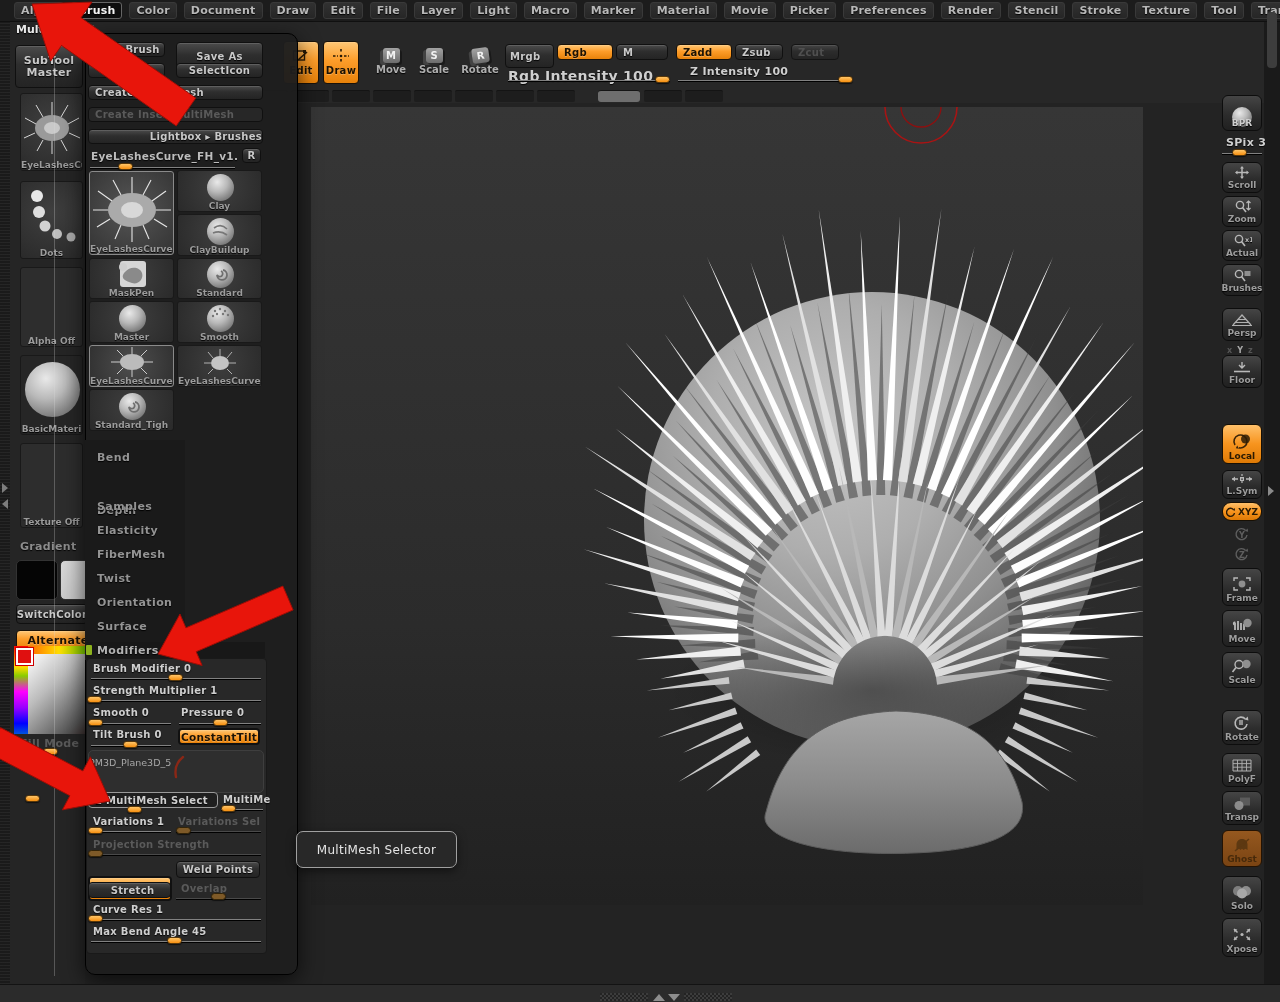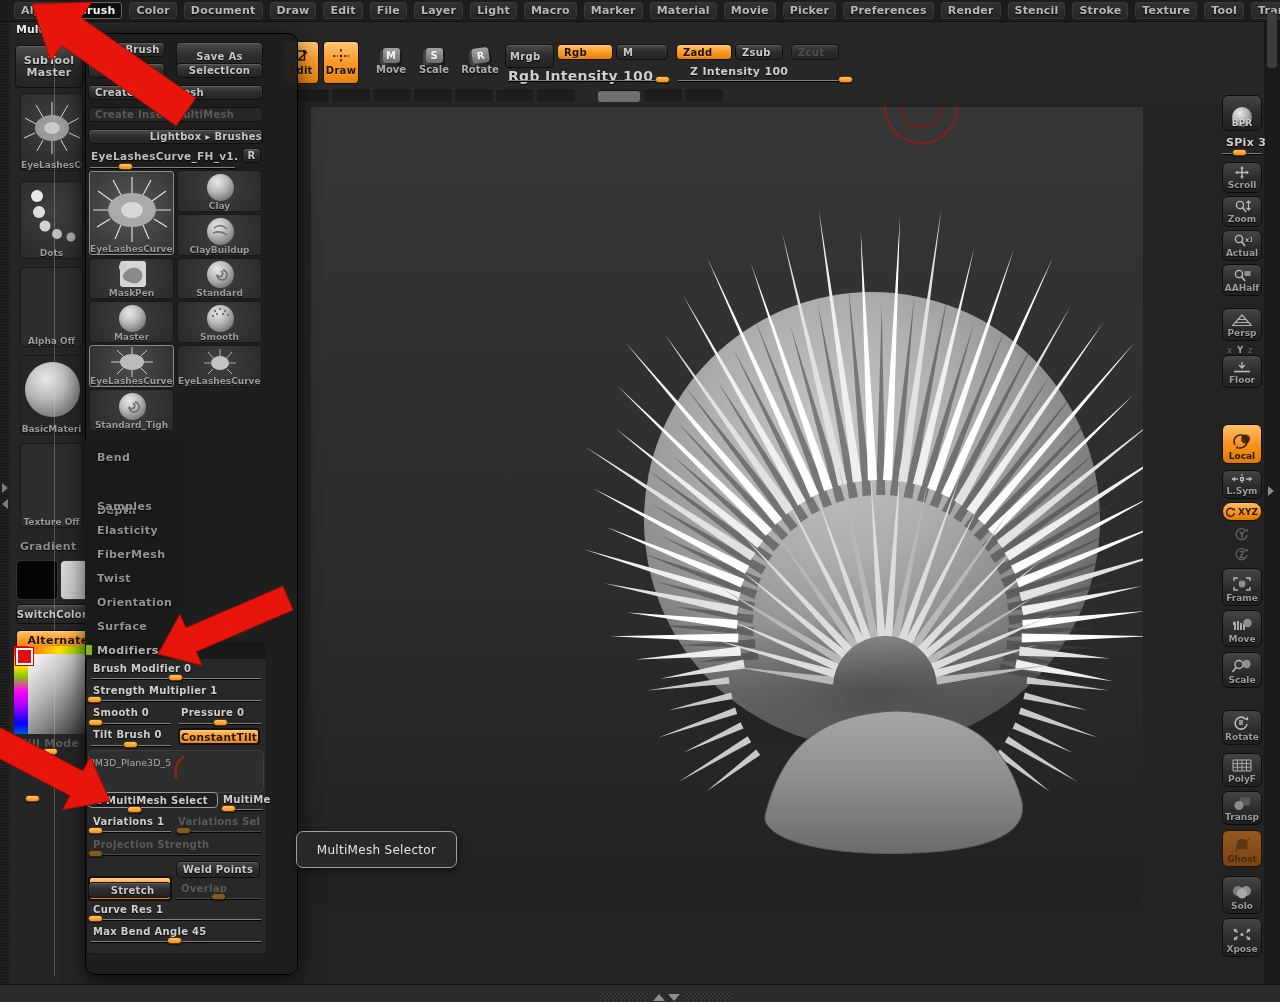--- a/index.html
+++ b/index.html
@@ -328,21 +328,21 @@
       <text x="13" y="8" font-size="6.5" font-weight="bold" fill="#b8b8b8">x1</text>
     </svg>
   <span>Actual</span>
 </div>
 <div class="rbtn" style="top:264px;height:32px">
   <svg width="20" height="13" viewBox="0 0 20 13">
       <circle cx="7" cy="5" r="3.6" fill="none" stroke="#b8b8b8" stroke-width="1.4"></circle>
       <line x1="9.5" y1="7.5" x2="13" y2="12" stroke="#b8b8b8" stroke-width="1.6"></line>
       <rect x="12.5" y="2" width="6" height="5" fill="#8f8f8f"></rect>
     </svg>
-  <span>AAHalf</span>
+  <span>Brushes</span>
 </div>
 <div class="rbtn" style="top:308px;height:33px">
   <svg width="22" height="14" viewBox="0 0 22 14">
       <path d="M2 12L11 2l9 10M4.5 9.5h13M7 6.5h8M1 12.5h20" stroke="#b0b0b0" stroke-width="1.2" fill="none"></path>
     </svg>
   <span>Persp</span>
 </div>
 <div class="abs" style="left:1227px;top:346px;width:30px;display:flex;gap:5px;font-size:8px;font-weight:bold">
   <span style="color:#555">x</span>
   <span style="color:#a8a8a8">Y</span>

